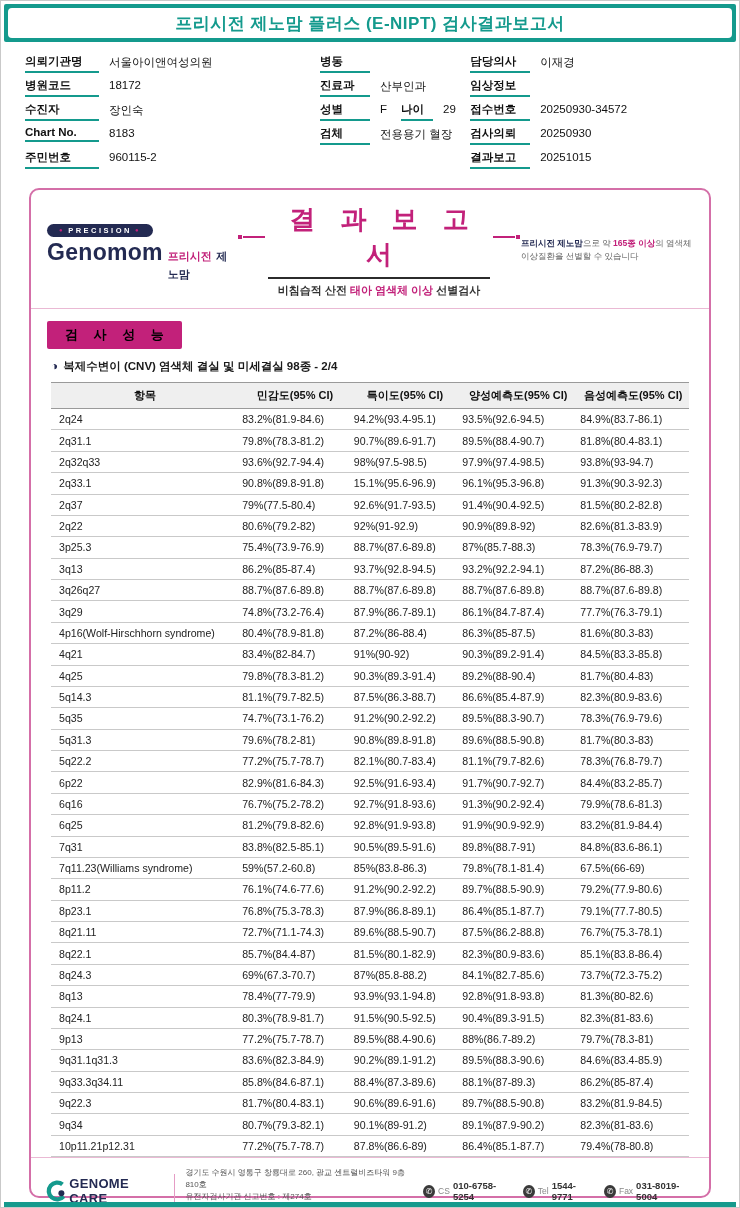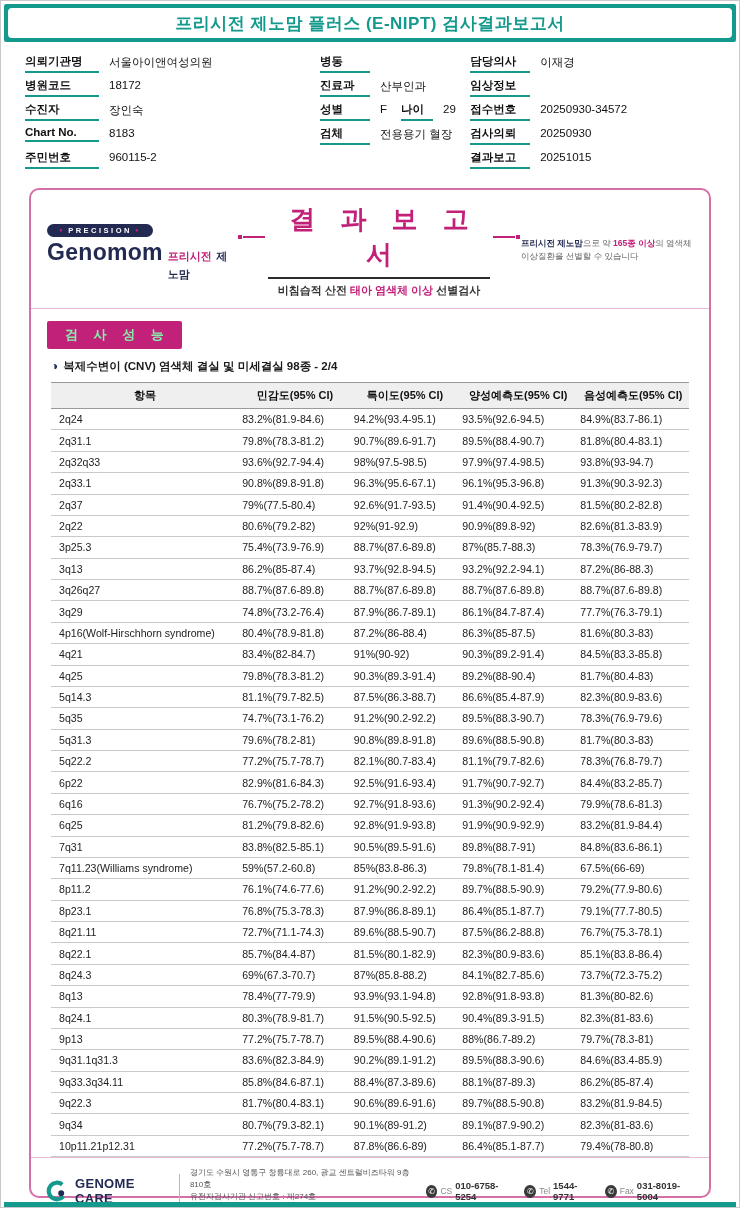--- a/index.html
+++ b/index.html
@@ -46,39 +46,39 @@
   .deco::after { content:""; position:absolute; width:4px; height:4px; background:#c2217a; top:-1.2px; }
   .deco.l::after { left:-5px; } .deco.r::after { right:-5px; }
   .rb-subtitle { display:inline-block; border-top:2px solid #2b2b2b; margin-top:5px; padding:4px 10px 0 10px;
                  font-size:11px; font-weight:700; color:#333; }
   .rb-subtitle .hl { color:#c2217a; }
   .note { width:172px; font-size:8.5px; color:#666; line-height:1.55; }
   .note .b { color:#232a52; font-weight:700; }
   .note .hl { color:#c2217a; font-weight:700; }
 
   
-  .section-label { margin:12px 0 0 16px; display:inline-block; width:fit-content; background:#c2217a; color:#86efac;
+  .section-label { margin:12px 0 0 16px; display:inline-block; width:fit-content; background:#c2217a; color:#000000;
                    font-size:13px; font-weight:700; letter-spacing:6px; padding:5px 12px 5px 18px; border-radius:2px; }
   .bullet-line { margin:10px 0 4px 20px; font-size:11.5px; font-weight:700; color:#1a1a1a; }
   .bullet-icon { color:#232a52; margin-right:5px; font-size:12px; }
 
   
   table { width:calc(100% - 40px); margin:4px 20px 0 20px; border-collapse:collapse; table-layout:fixed; }
   th { background:#efefef; border-top:1px solid #9a9a9a; border-bottom:1px solid #9a9a9a;
        font-weight:700; font-size:11px; color:#111; padding:5px 2px; text-align:center; }
   th:nth-child(1){ width:29.5%; } th:nth-child(2){ width:17.5%; } th:nth-child(3){ width:17%; }
   th:nth-child(4){ width:18.5%; } th:nth-child(5){ width:17.5%; }
   td { border-bottom:1px solid #c9c9c9; padding:4.2px 3px; font-size:10.6px; color:#222;
        text-align:left; white-space:nowrap; overflow:hidden; }
   td.item { padding-left:8px; }
 
   
   .rb-footer { margin-top:auto; border-top:1px solid #eab9d4; display:flex; align-items:center;
                padding:9px 14px; gap:10px; }
-  .gc-logo { display:flex; align-items:center; gap:6px; }
+  .gc-logo { display:flex; align-items:center; }
   .gc-text { font-size:13px; font-weight:800; color:#232a52; letter-spacing:0.3px; }
   .v-div { width:1px; height:34px; background:#e59cc5; }
   .addr { font-size:8px; color:#555; line-height:1.5; }
   .website { color:#e0559d; font-weight:700; text-decoration:none; }
   .contacts { margin-left:auto; display:flex; gap:11px; align-items:center; }
   .contact { display:inline-flex; align-items:center; font-size:8.5px; color:#888; }
   .c-icon { width:13px; height:13px; border-radius:50%; background:#3a3a3a; color:#fff; font-size:8px;
             display:inline-flex; align-items:center; justify-content:center; margin-right:3px; }
   .c-label { margin-right:3px; }
   .c-num { font-weight:700; color:#333; font-size:9.5px; }
@@ -226,21 +226,21 @@
           <tr>
             <td class="item">2q32q33</td>
             <td>93.6%(92.7-94.4)</td>
             <td>98%(97.5-98.5)</td>
             <td>97.9%(97.4-98.5)</td>
             <td>93.8%(93-94.7)</td>
           </tr>
           <tr>
             <td class="item">2q33.1</td>
             <td>90.8%(89.8-91.8)</td>
-            <td>96.3%(95.6-67.1)</td>
+            <td>15.1%(95.6-96.9)</td>
             <td>96.1%(95.3-96.8)</td>
             <td>91.3%(90.3-92.3)</td>
           </tr>
           <tr>
             <td class="item">2q37</td>
             <td>79%(77.5-80.4)</td>
             <td>92.6%(91.7-93.5)</td>
             <td>91.4%(90.4-92.5)</td>
             <td>81.5%(80.2-82.8)</td>
           </tr>

